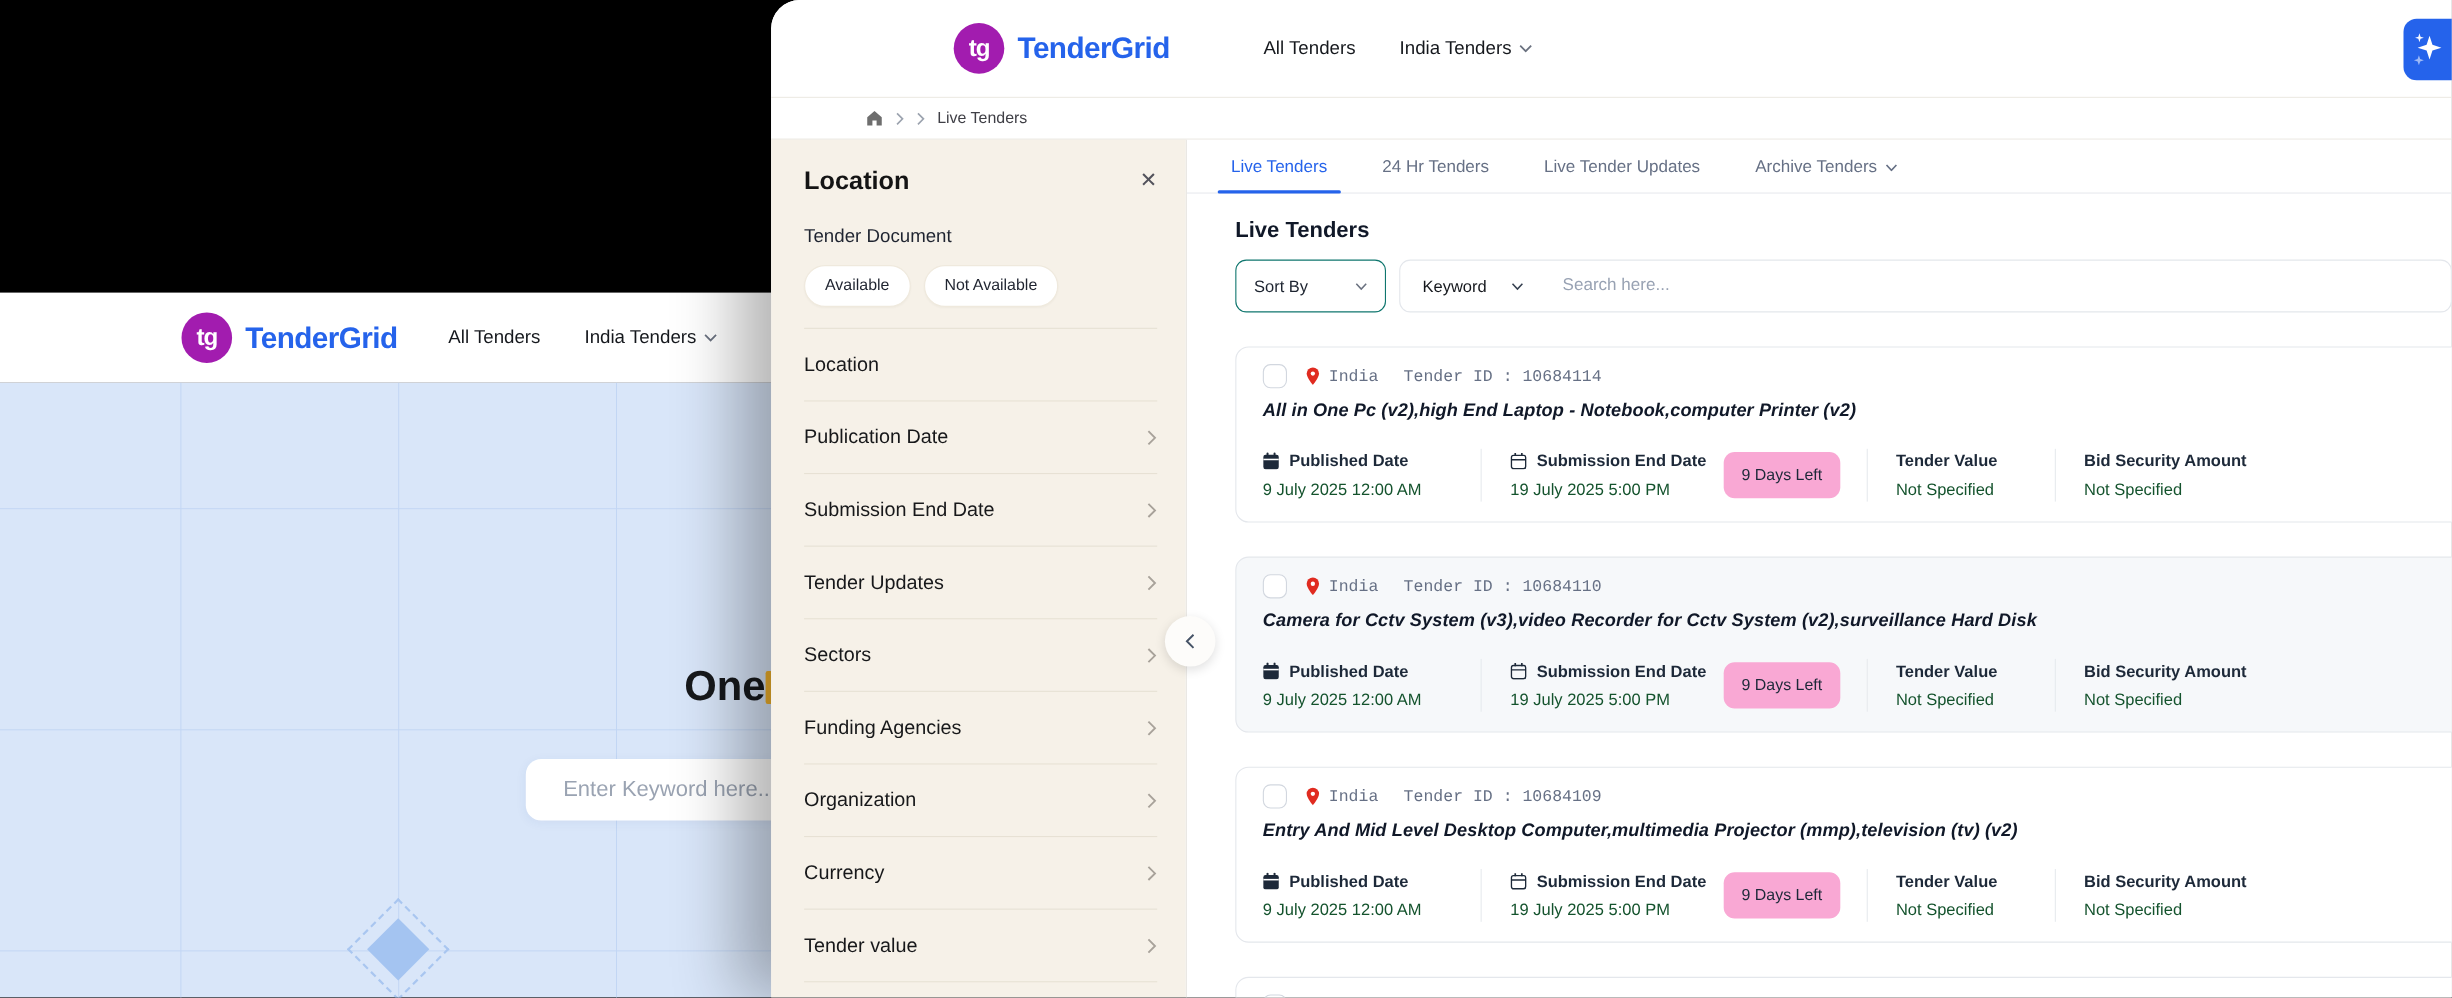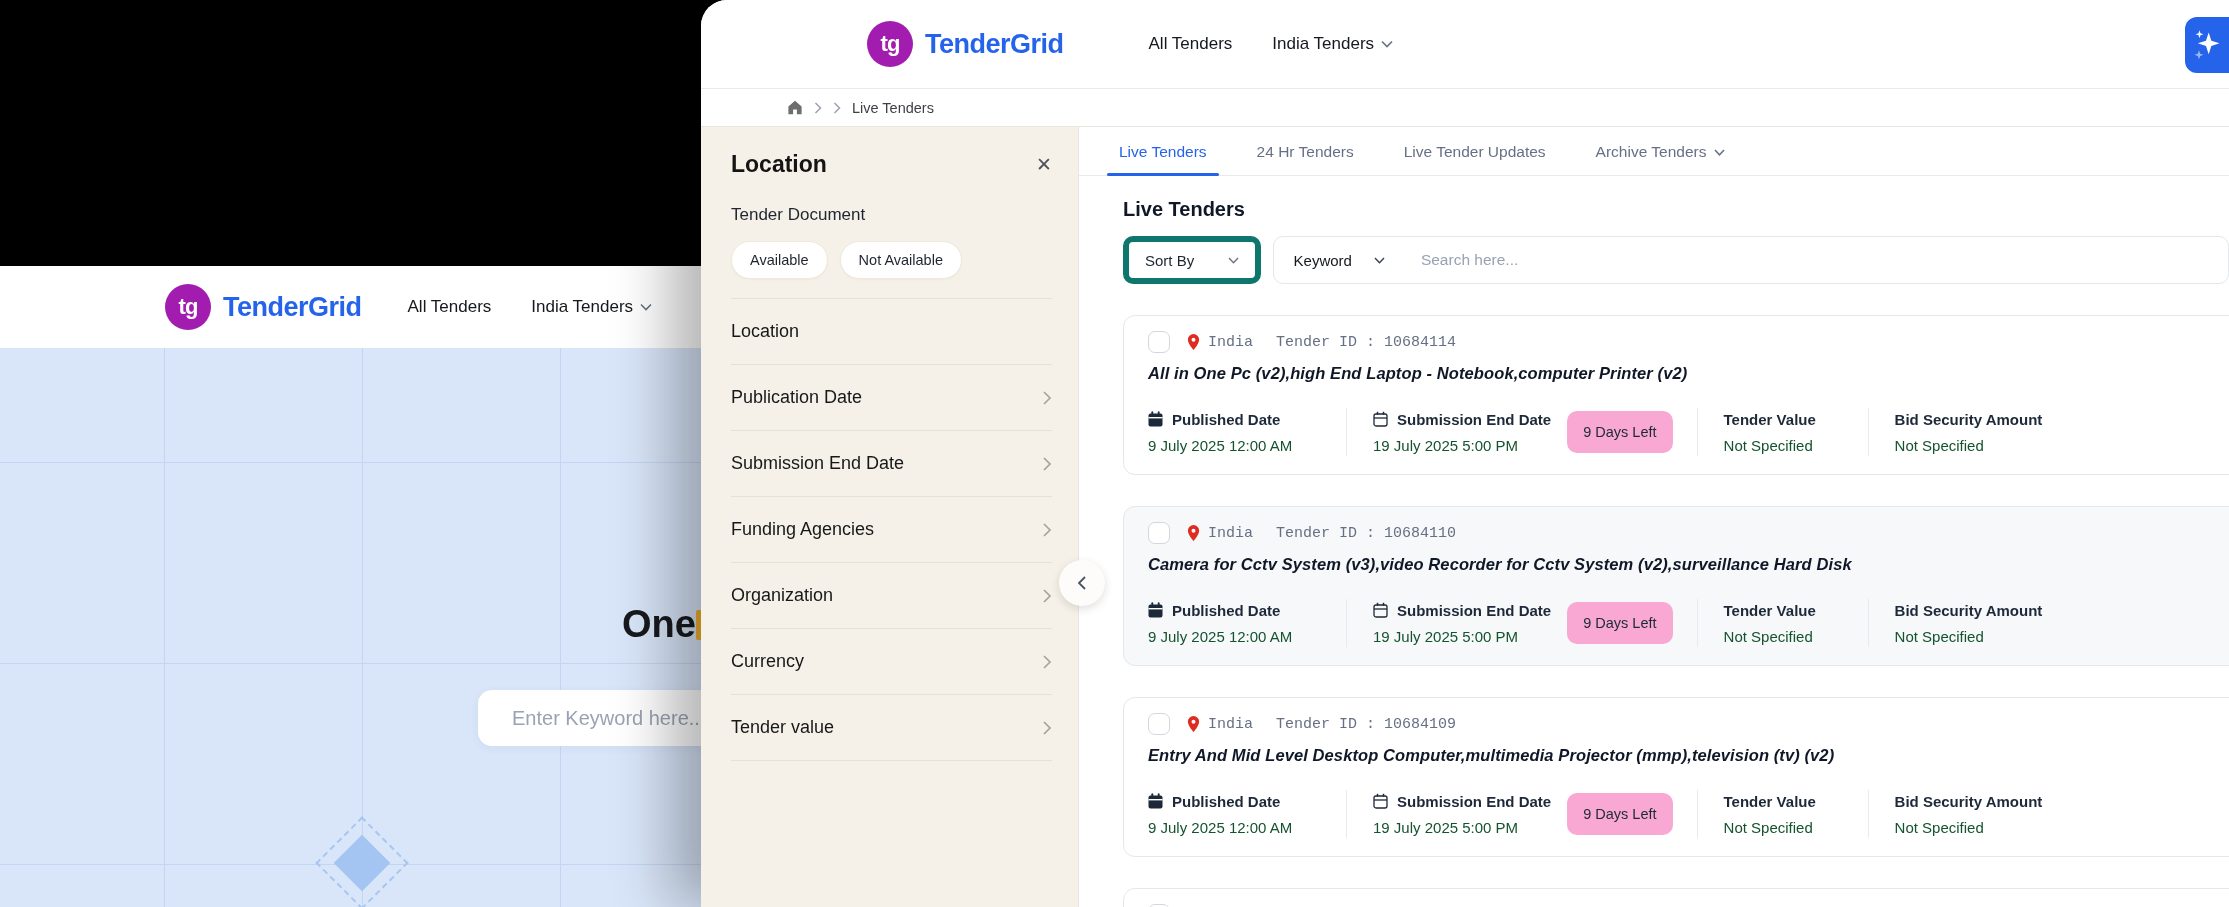--- a/index.html
+++ b/index.html
@@ -110,21 +110,21 @@
   .tab {
     padding:0 12px 14px; margin-right:26px; font-size:15.5px; color:#667085;
     position:relative; cursor:pointer; display:flex; align-items:center; gap:8px; white-space:nowrap;
   }
   .tab.active { color:#2563EB; font-weight:500; }
   .tab.active::after { content:""; position:absolute; left:0; right:0; bottom:-1px; height:3px; background:#2563EB; border-radius:2px; }
   .content-inner { padding:22px 0 0 44px; }
   .page-heading { font-size:20px; font-weight:700; color:#101828; }
   .toolbar { display:flex; gap:12px; margin-top:15px; }
   .sort-box {
-    width:142px; height:48px; border:6px solid #0f766e; border-radius:10px;
+    width:142px; height:48px; border:1px solid #0f766e; border-radius:10px;
     display:flex; align-items:center; justify-content:space-between; padding:0 16px;
     font-size:15px; color:#1d2430; cursor:pointer; background:#fff;
   }
   .search-box {
     width:1000px; height:48px; border:1px solid #e4e7ec; border-radius:10px;
     display:flex; align-items:center; padding:0 20px; background:#fff;
   }
   .kw-select { display:flex; align-items:center; gap:22px; font-size:15px; color:#15181d; font-weight:500; cursor:pointer;justify-content:flex-end; }
   .search-input { border:none; outline:none; flex:1; margin-left:36px; font-size:15.5px; color:#3f4552; font-family:inherit; background:transparent; }
   .search-input::placeholder { color:#98a2b3; }
@@ -246,20 +246,36 @@
           </div>
           <div class="filter-item">
             <span>Submission End Date</span>
             <span class="chev-right">
                 <svg width="10" height="16" viewBox="0 0 10 16">
                   <path d="M2 2 8 8 2 14" fill="none" stroke="#a8a29a" stroke-width="1.7"></path>
                 </svg>
               </span>
           </div>
           <div class="filter-item">
+            <span>Tender Updates</span>
+            <span class="chev-right">
+                <svg width="10" height="16" viewBox="0 0 10 16">
+                  <path d="M2 2 8 8 2 14" fill="none" stroke="#a8a29a" stroke-width="1.7"></path>
+                </svg>
+              </span>
+          </div>
+          <div class="filter-item">
+            <span>Sectors</span>
+            <span class="chev-right">
+                <svg width="10" height="16" viewBox="0 0 10 16">
+                  <path d="M2 2 8 8 2 14" fill="none" stroke="#a8a29a" stroke-width="1.7"></path>
+                </svg>
+              </span>
+          </div>
+          <div class="filter-item">
             <span>Funding Agencies</span>
             <span class="chev-right">
                 <svg width="10" height="16" viewBox="0 0 10 16">
                   <path d="M2 2 8 8 2 14" fill="none" stroke="#a8a29a" stroke-width="1.7"></path>
                 </svg>
               </span>
           </div>
           <div class="filter-item">
             <span>Organization</span>
             <span class="chev-right">

